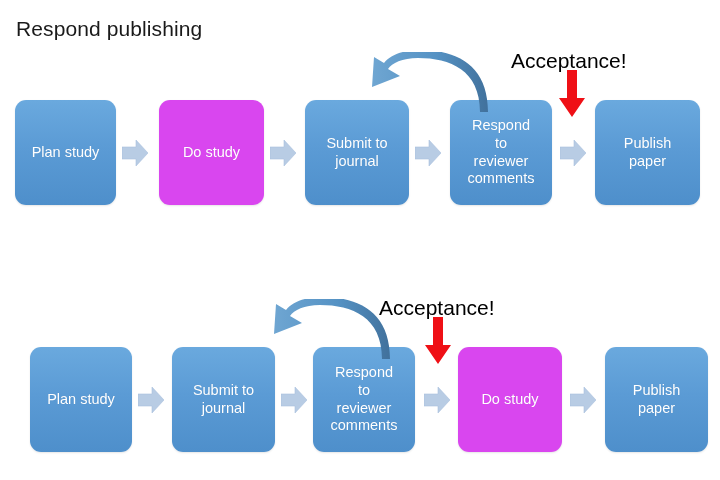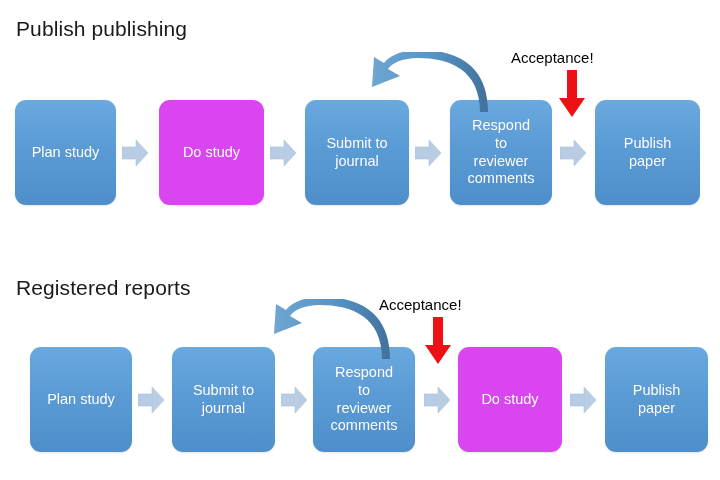--- a/index.html
+++ b/index.html
@@ -68,34 +68,34 @@
   .chevron svg { display: block; width: 100%; height: 100%; }
 
   .curved-arrow {
     position: absolute;
   }
   .curved-arrow svg { display: block; width: 100%; height: 100%; }
 
   .accept-group { position: absolute; }
   .accept-label {
     position: absolute;
-    font-size: 15px;
+    font-size: 21px;
     color: #000000;
     white-space: nowrap;
     line-height: 1;
   }
   .accept-arrow { position: absolute; }
   .accept-arrow svg { display: block; width: 100%; height: 100%; }
 </style>
 </head>
 <body>
 
 <div class="canvas">
 
-  <div class="section-title" id="title-classic">Publish publishing</div>
+  <div class="section-title" id="title-classic">Respond publishing</div>
 
   <div class="node blue" style="left:15px; top:100px; width:101px; height:105px;">
     <span class="node-label">Plan study</span>
   </div>
 
   <div class="node red" style="left:159px; top:100px; width:105px; height:105px;">
     <span class="node-label">Do study</span>
   </div>
 
   <div class="node blue" style="left:305px; top:100px; width:104px; height:105px;">
@@ -153,21 +153,20 @@
 
   <div class="accept-group">
     <div class="accept-label" style="left:511px; top:50px;">Acceptance!</div>
     <div class="accept-arrow" style="left:558px; top:70px; width:28px; height:48px;">
       <svg viewBox="0 0 28 48" xmlns="http://www.w3.org/2000/svg">
         <polygon points="9,0 19,0 19,28 27,28 14,47 1,28 9,28" fill="#ef1016"></polygon>
       </svg>
     </div>
   </div>
 
-  <div class="section-title" id="title-registered">Registered reports</div>
 
   <div class="node blue" style="left:30px; top:347px; width:102px; height:105px;">
     <span class="node-label">Plan study</span>
   </div>
 
   <div class="node blue" style="left:172px; top:347px; width:103px; height:105px;">
     <span class="node-label">Submit to
 journal</span>
   </div>
 

